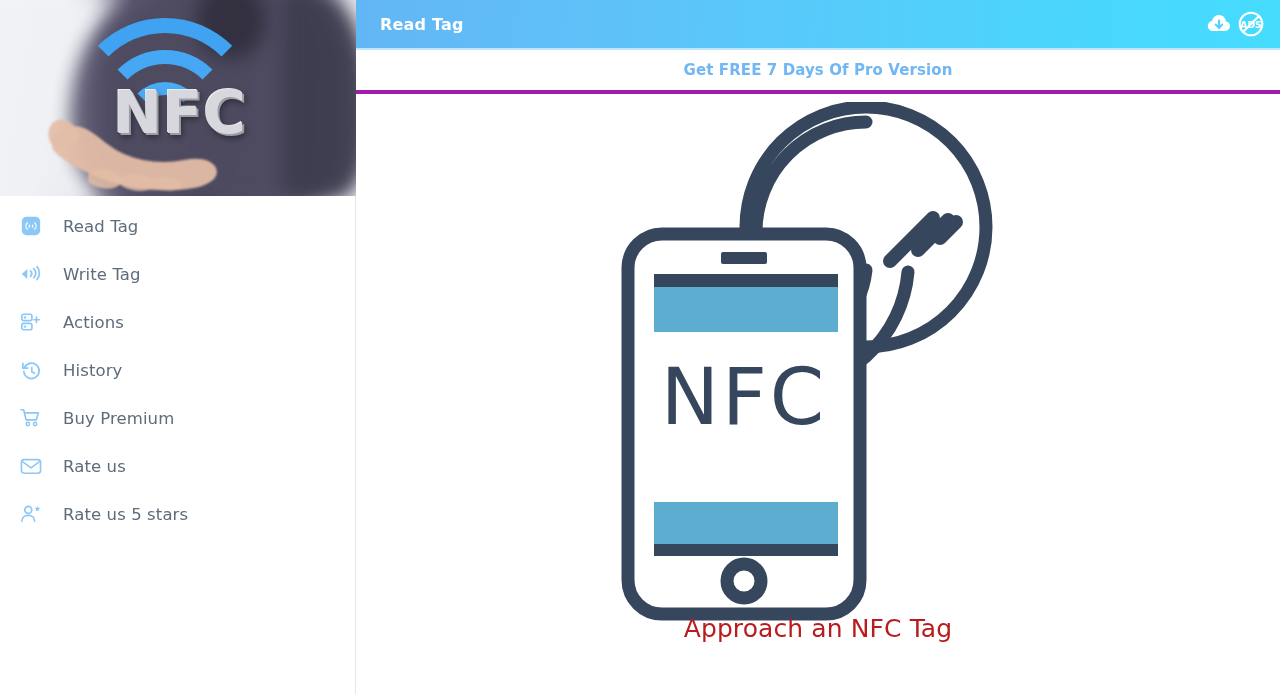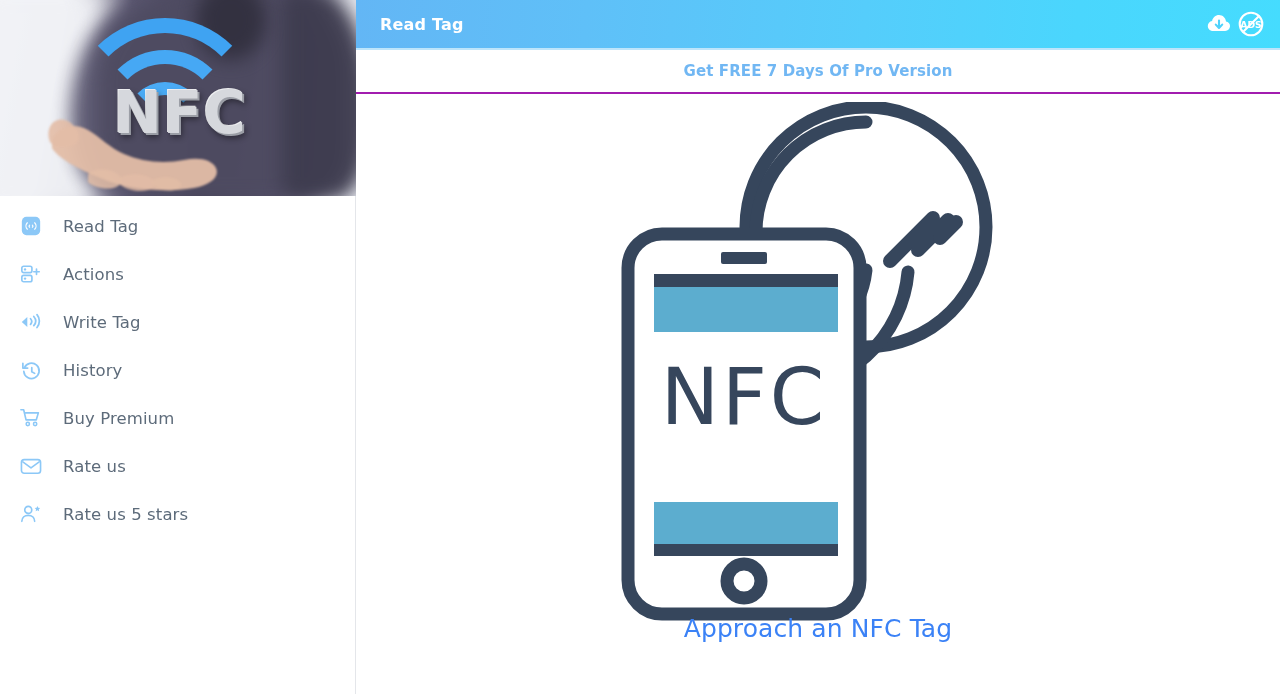--- a/index.html
+++ b/index.html
@@ -118,21 +118,21 @@
   .top-icon { width: 30px; height: 30px; margin-left: 2px; cursor: pointer; }
   .top-icon svg { display: block; }
 
   #topbar-underline { height: 2px; background: #bde5fb; }
 
   #promo-bar {
     height: 44px;
     display: flex;
     align-items: center;
     justify-content: center;
-    border-bottom: 2px solid #a21caf;
+    border-bottom: 4px solid #a21caf;
     background: #ffffff;
     cursor: pointer;
   }
   #promo-text {
     color: #71b7f3;
     font-size: 15px;
     font-weight: 700;
     letter-spacing: .1px;
   }
 
@@ -142,21 +142,21 @@
     flex-direction: column;
     align-items: center;
     justify-content: flex-start;
     padding-top: 8px;
     background: #fff;
   }
   #illustration { width: 400px; height: 520px; }
   #caption {
     margin-top: -8px;
     font-size: 25px;
-    color: #3b82f6;
+    color: #b91c1c;
     font-family: "DejaVu Sans", "Liberation Sans", sans-serif;
     letter-spacing: .1px;
   }
 </style>
 </head>
 <body>
 
 <div id="app">
 
   <div id="sidebar">
@@ -194,43 +194,43 @@
           <svg width="22" height="22" viewBox="0 0 24 24">
             <rect x="2" y="2" width="20" height="20" rx="5" fill="#8cc8f7"></rect>
             <path d="M8 8.5c-2 2-2 5 0 7M16 8.5c2 2 2 5 0 7M10.5 11c-.8.7-.8 1.6 0 2.3M13.5 11c.8.7.8 1.6 0 2.3" stroke="#fff" stroke-width="1.3" fill="none" stroke-linecap="round"></path>
           </svg>
         </span>
         <span class="menu-label">Read Tag</span>
       </div>
 
       <div class="menu-item">
         <span class="menu-icon">
+          <svg width="24" height="22" viewBox="0 0 26 22">
+            <path d="M3 11 L9 5.5 L9 16.5 Z" fill="#8cc8f7"></path>
+            <path d="M12.5 7.5c1.6 1.8 1.6 4.2 0 6M16 5c2.6 3 2.6 7 0 10M19.5 3c3.4 4 3.4 10 0 14" stroke="#8cc8f7" stroke-width="1.9" fill="none" stroke-linecap="round"></path>
+          </svg>
+        </span>
+        <span class="menu-label">Write Tag</span>
+      </div>
+
+      <div class="menu-item">
+        <span class="menu-icon">
           <svg width="24" height="22" viewBox="0 0 26 24">
             <rect x="3" y="3.5" width="11" height="7" rx="2" fill="none" stroke="#8cc8f7" stroke-width="1.8"></rect>
             <rect x="3" y="13.5" width="11" height="7" rx="2" fill="none" stroke="#8cc8f7" stroke-width="1.8"></rect>
             <circle cx="6.5" cy="7" r="1.3" fill="#8cc8f7"></circle>
             <circle cx="6.5" cy="17" r="1.3" fill="#8cc8f7"></circle>
             <path d="M19 6.5v6M16 9.5h6" stroke="#8cc8f7" stroke-width="1.8" stroke-linecap="round"></path>
           </svg>
         </span>
         <span class="menu-label">Actions</span>
       </div>
 
       <div class="menu-item">
         <span class="menu-icon">
-          <svg width="24" height="22" viewBox="0 0 26 22">
-            <path d="M3 11 L9 5.5 L9 16.5 Z" fill="#8cc8f7"></path>
-            <path d="M12.5 7.5c1.6 1.8 1.6 4.2 0 6M16 5c2.6 3 2.6 7 0 10M19.5 3c3.4 4 3.4 10 0 14" stroke="#8cc8f7" stroke-width="1.9" fill="none" stroke-linecap="round"></path>
-          </svg>
-        </span>
-        <span class="menu-label">Write Tag</span>
-      </div>
-
-      <div class="menu-item">
-        <span class="menu-icon">
           <svg width="23" height="23" viewBox="0 0 24 24">
             <path d="M4.5 9.5A8 8 0 1 1 4 13" stroke="#8cc8f7" stroke-width="1.8" fill="none" stroke-linecap="round"></path>
             <path d="M3 4.5v5h5" stroke="#8cc8f7" stroke-width="1.8" fill="none" stroke-linecap="round" stroke-linejoin="round"></path>
             <path d="M12.3 9v4.2l3 1.8" stroke="#8cc8f7" stroke-width="1.8" fill="none" stroke-linecap="round"></path>
           </svg>
         </span>
         <span class="menu-label">History</span>
       </div>
 
 

